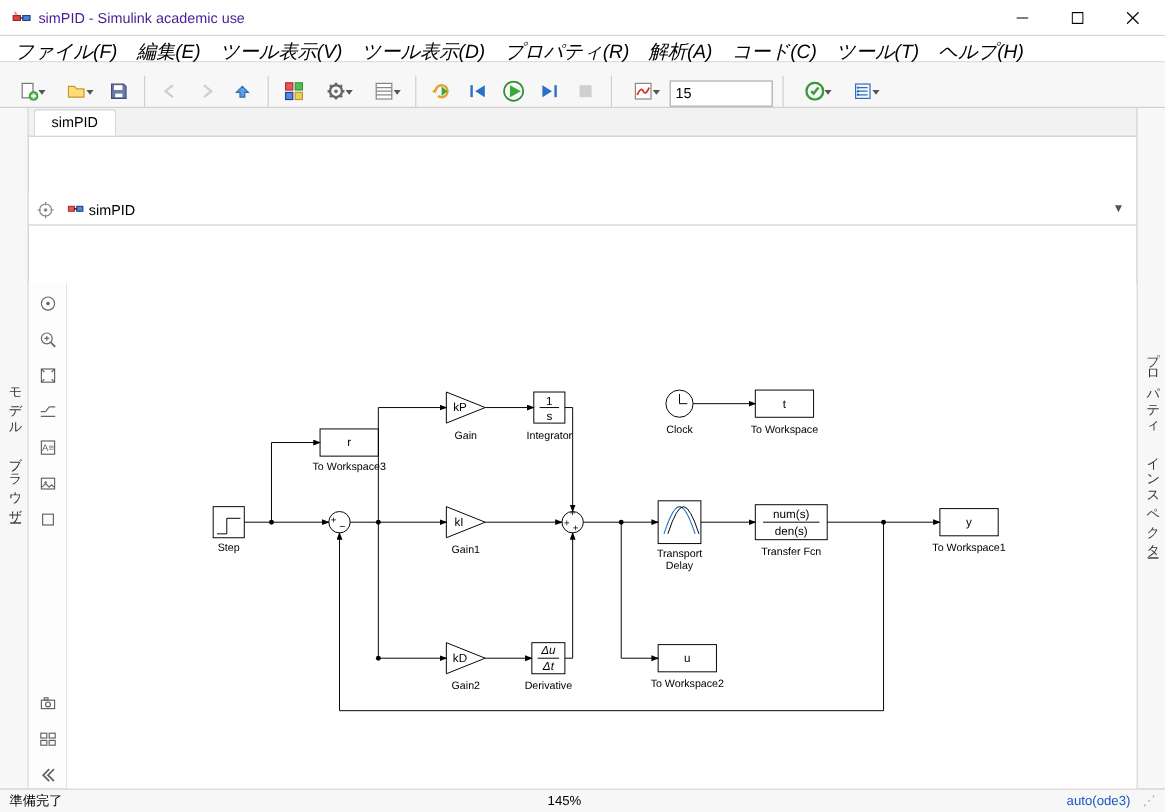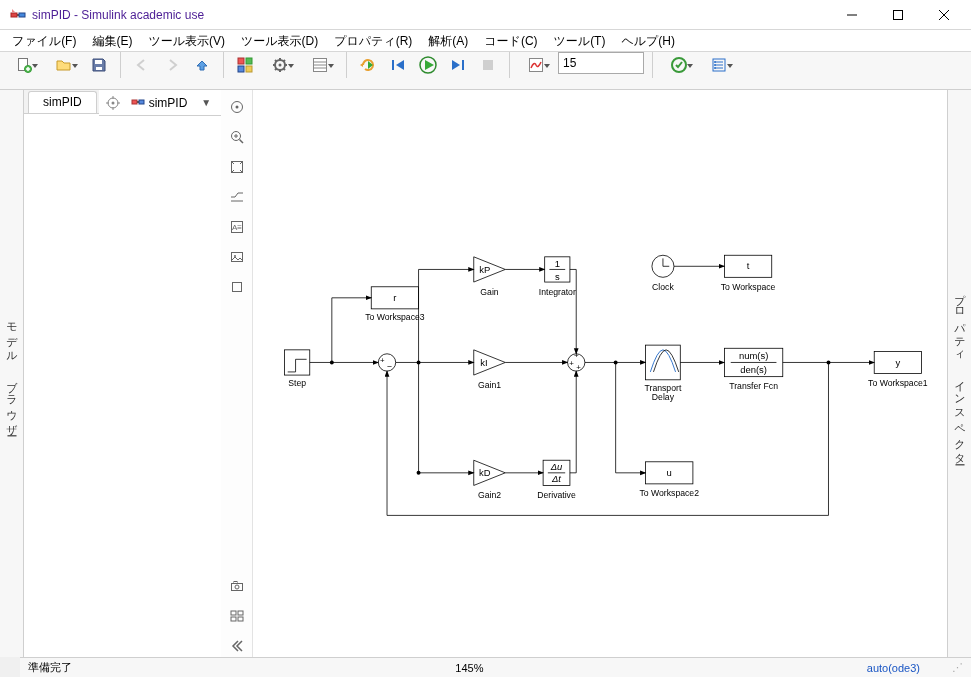--- a/index.html
+++ b/index.html
@@ -37,29 +37,30 @@
     height: 22px;
     background: #ffffff;
     border-bottom: 1px solid #d7d7d7;
     display: flex;
     align-items: stretch;
     padding: 0 4px;
   }
   .menuitem {
     padding: 3px 8px;
     cursor: pointer;
-    font-size: 12px;
+    font-size: 16px;
     color: #000;
+    font-style: italic;
   }
   .toolbar {
     height: 38px;
     background: #f7f7f7;
     border-bottom: 1px solid #cfcfcf;
     display: flex;
-    align-items: flex-start;
+    align-items: flex-end;
     padding: 0 6px;
     gap: 4px;
   }
   .tbtn {
     width: 26px; height: 26px;
     border: 1px solid transparent;
     border-radius: 2px;
     display: flex; align-items: center; justify-content: center;
     background: transparent;
     cursor: pointer;
@@ -112,22 +113,23 @@
     writing-mode: vertical-rl;
     text-orientation: upright;
     font-size: 11px;
     color: #333;
     cursor: pointer;
     letter-spacing: 2px;
   }
   .center {
     flex: 1;
     display: flex;
-    flex-direction: row;
+    flex-direction: column;
     min-width: 0;
+    gap: 48px;
   }
   .tabs {
     height: 24px;
     background: #f2f2f2;
     border-bottom: 1px solid #cfcfcf;
     display: flex;
     align-items: flex-end;
     padding-left: 4px;
   }
   .tab {
@@ -189,22 +191,21 @@
   }
   .canvas svg { width: 100%; height: 100%; }
   .statusbar {
     height: 20px;
     border-top: 1px solid #cfcfcf;
     background: #f7f7f7;
     display: flex;
     align-items: center;
     font-size: 11px;
     padding: 0 8px;
-    gap: 26px;
-    margin-left: 20px;
+    gap: 4px;
   }
   .statusbar .sfill { flex: 1; }
   .statusbar .solver { color: #1a56c4; cursor: pointer; }
 
   
   .blk { fill: #fff; stroke: #000; stroke-width: 1; }
   .lbl { font-family: Arial, sans-serif; font-size: 11px; fill: #000; text-anchor: middle; }
   .lbl.inblk { font-size: 12px; }
   .wire { stroke: #000; stroke-width: 1; fill: none; }
   .arrowhead { fill: #000; }

